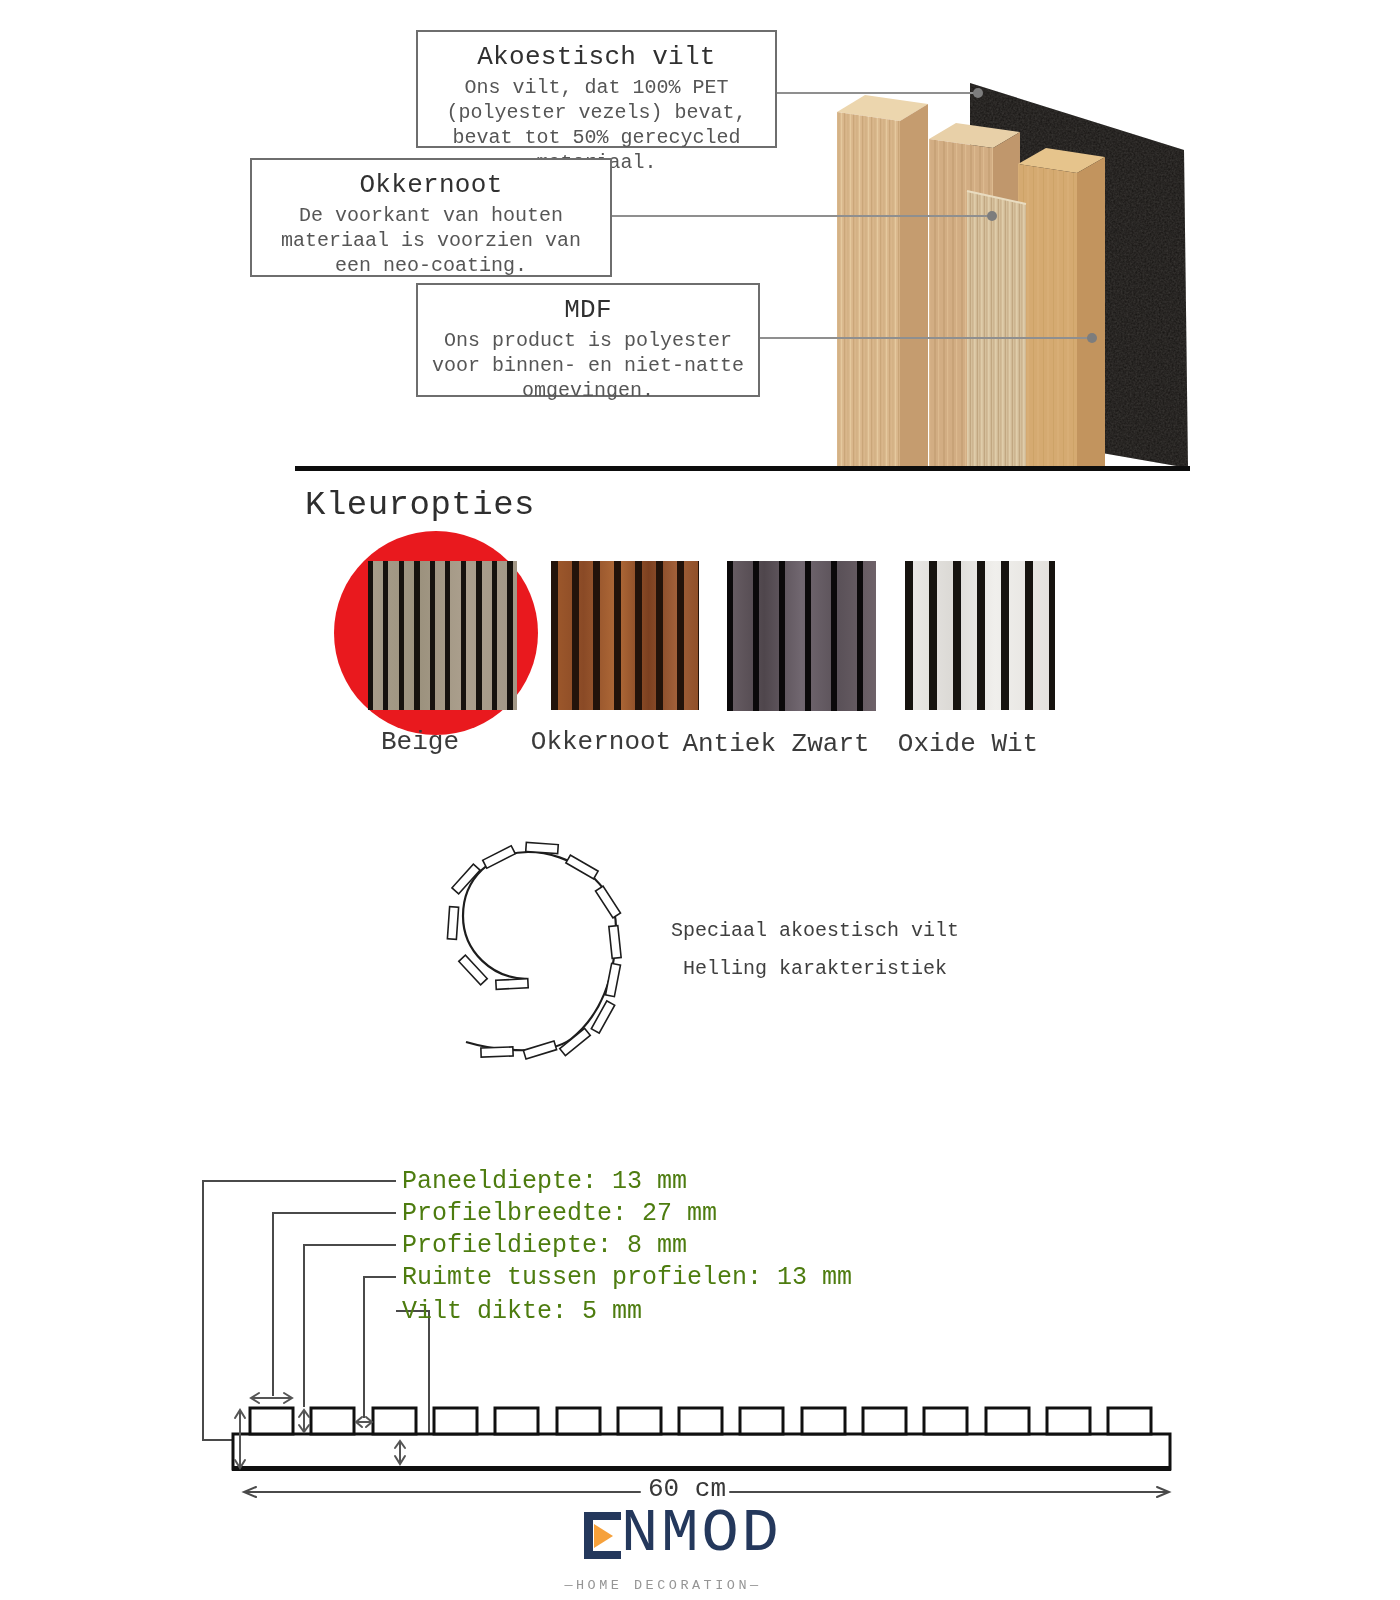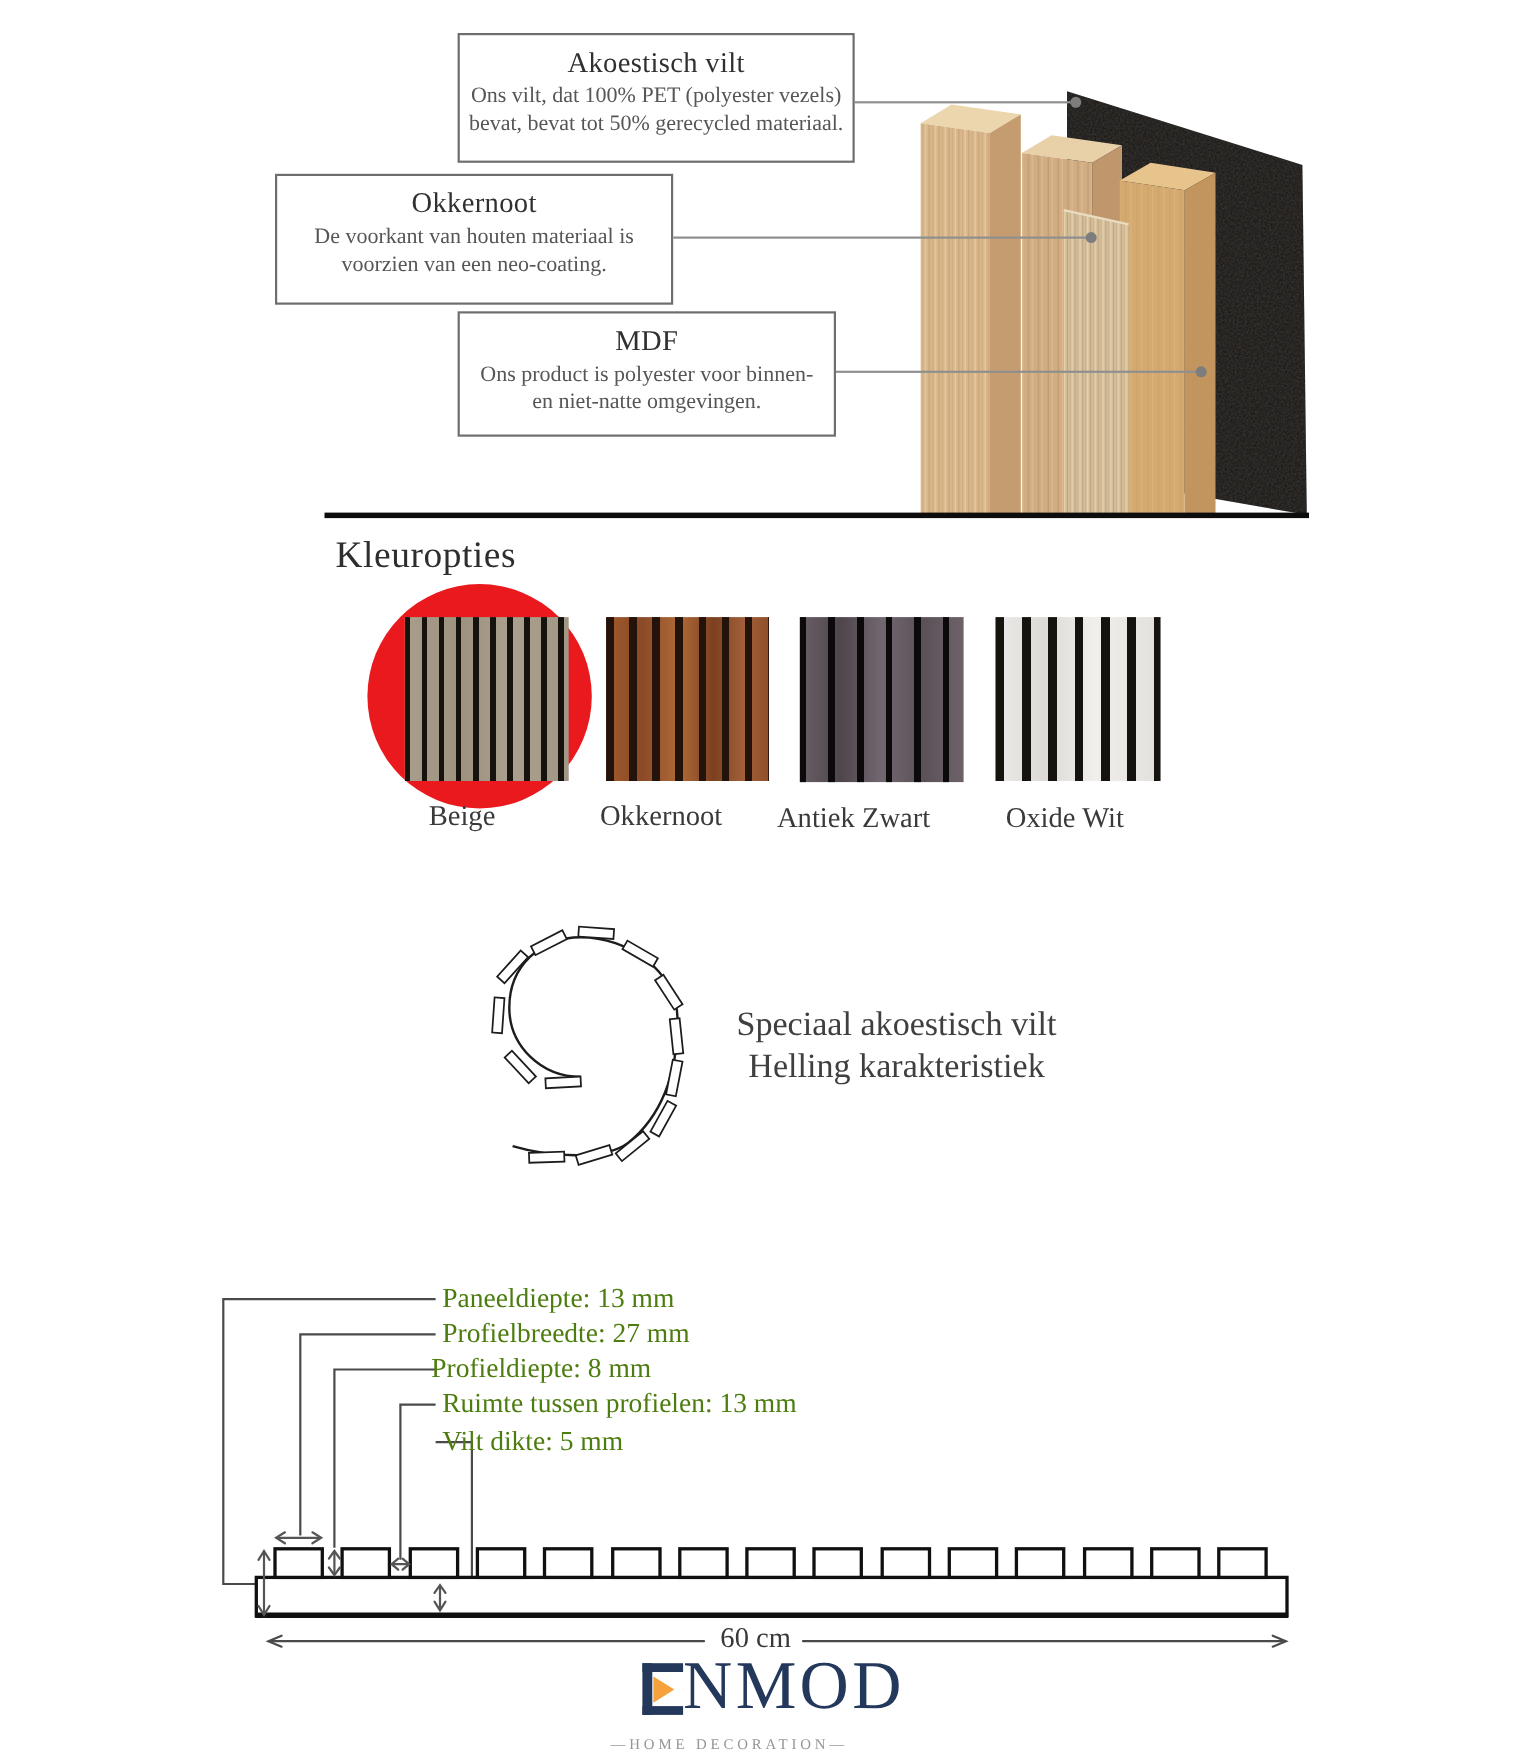--- a/index.html
+++ b/index.html
@@ -1,17 +1,17 @@
 <!DOCTYPE html>
 <html><head>
 <meta charset="utf-8">
 <style>
   html,body{margin:0;padding:0;background:#ffffff;}
   #page{position:relative;width:1400px;height:1600px;background:#fff;overflow:hidden;
-        font-family:Liberation Serif, serif;color:#3c3c3c;}
+        font-family:Liberation Mono, monospace;color:#3c3c3c;}
   .abs{position:absolute;}
 
   
   .callout{border:2px solid #6e6e6e;background:#fff;text-align:center;box-sizing:border-box;
            padding-top:10px;z-index:4;}
   .callout .t{font-size:26px;color:#303030;letter-spacing:.3px;margin-bottom:3px;}
   .callout .b{font-size:20px;color:#565656;line-height:25px;margin:0 8px;}
 
   
   .leader{height:2px;background:#8f8f8f;z-index:3;}
@@ -31,21 +31,21 @@
       repeating-linear-gradient(90deg,#23130a 0 7px,transparent 7px 21px),
       linear-gradient(90deg,#a05a2c 0%,#8a4a26 22%,#b06a38 45%,#7c4020 66%,#a2613a 85%,#8f4f28 100%);}
   .sw-zwart{background:
       repeating-linear-gradient(90deg,#0b090a 0 6px,transparent 6px 26px),
       linear-gradient(90deg,#6a5f66 0%,#4f464c 25%,#716770 50%,#5a5158 75%,#6e6269 100%);}
   .sw-wit{background:
       repeating-linear-gradient(90deg,#16130f 0 8px,transparent 8px 24px),
       linear-gradient(90deg,#eceae8 0%,#dcdad6 30%,#f0efec 60%,#e2e0dc 100%);}
   .sw-label{font-size:26px;color:#3a3a3a;transform:translateX(-50%);white-space:nowrap;}
 
-  .felt-note{width:320px;text-align:center;font-size:31px;line-height:38px;color:#3f3f3f;}
+  .felt-note{width:320px;text-align:center;font-size:20px;line-height:38px;color:#3f3f3f;}
 
   .dim-label{font-size:25px;color:#4d7c0f;white-space:nowrap;}
   .cm-label{width:100px;text-align:center;font-size:26px;color:#383838;}
 
   
   .logo{display:flex;z-index:4;padding-left:36px;}
   .e-glyph{position:relative;width:37px;height:47px;box-sizing:border-box;
            border-left:9px solid #24385c;border-top:8px solid #24385c;border-bottom:8px solid #24385c;}
   .e-tri{position:absolute;left:1px;top:50%;transform:translateY(-50%);width:0;height:0;
          border-top:12px solid transparent;border-bottom:12px solid transparent;
@@ -234,21 +234,21 @@
     <g fill="none" stroke="#4a4a4a" stroke-width="2" stroke-linecap="round">
       <line x1="65" y1="332" x2="460" y2="332"></line>
       <line x1="550" y1="332" x2="988" y2="332"></line>
       <polyline points="76,327 64,332 76,337"></polyline>
       <polyline points="977,327 989,332 977,337"></polyline>
     </g>
   </svg>
 
   <div class="abs dim-label" style="left:402px;top:1167px;">Paneeldiepte: 13 mm</div>
   <div class="abs dim-label" style="left:402px;top:1199px;">Profielbreedte: 27 mm</div>
-  <div class="abs dim-label" style="left:392px;top:1231px;">Profieldiepte: 8 mm</div>
+  <div class="abs dim-label" style="left:402px;top:1231px;">Profieldiepte: 8 mm</div>
   <div class="abs dim-label" style="left:402px;top:1263px;">Ruimte tussen profielen: 13 mm</div>
   <div class="abs dim-label" style="left:402px;top:1297px;">Vilt dikte: 5 mm</div>
 
   <div class="abs cm-label" style="left:637px;top:1474px;">60 cm</div>
 
   <div class="abs logo" style="left:548px;top:1512px;">
     <div class="e-glyph">
       <span class="e-tri"></span>
     </div>
     <span class="logo-rest">NMOD</span>

